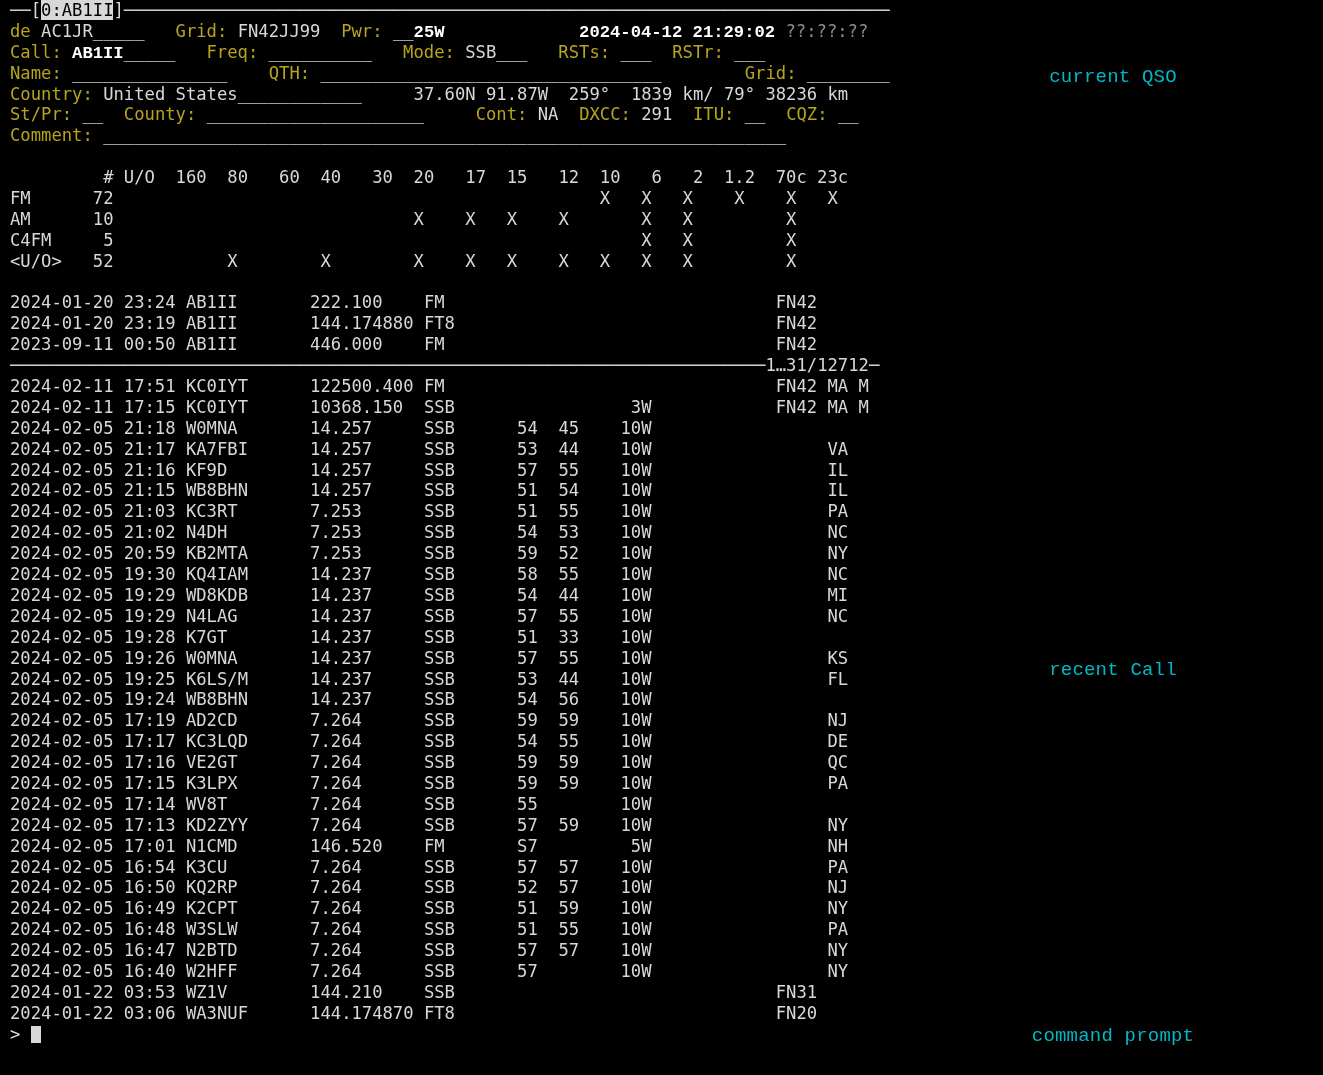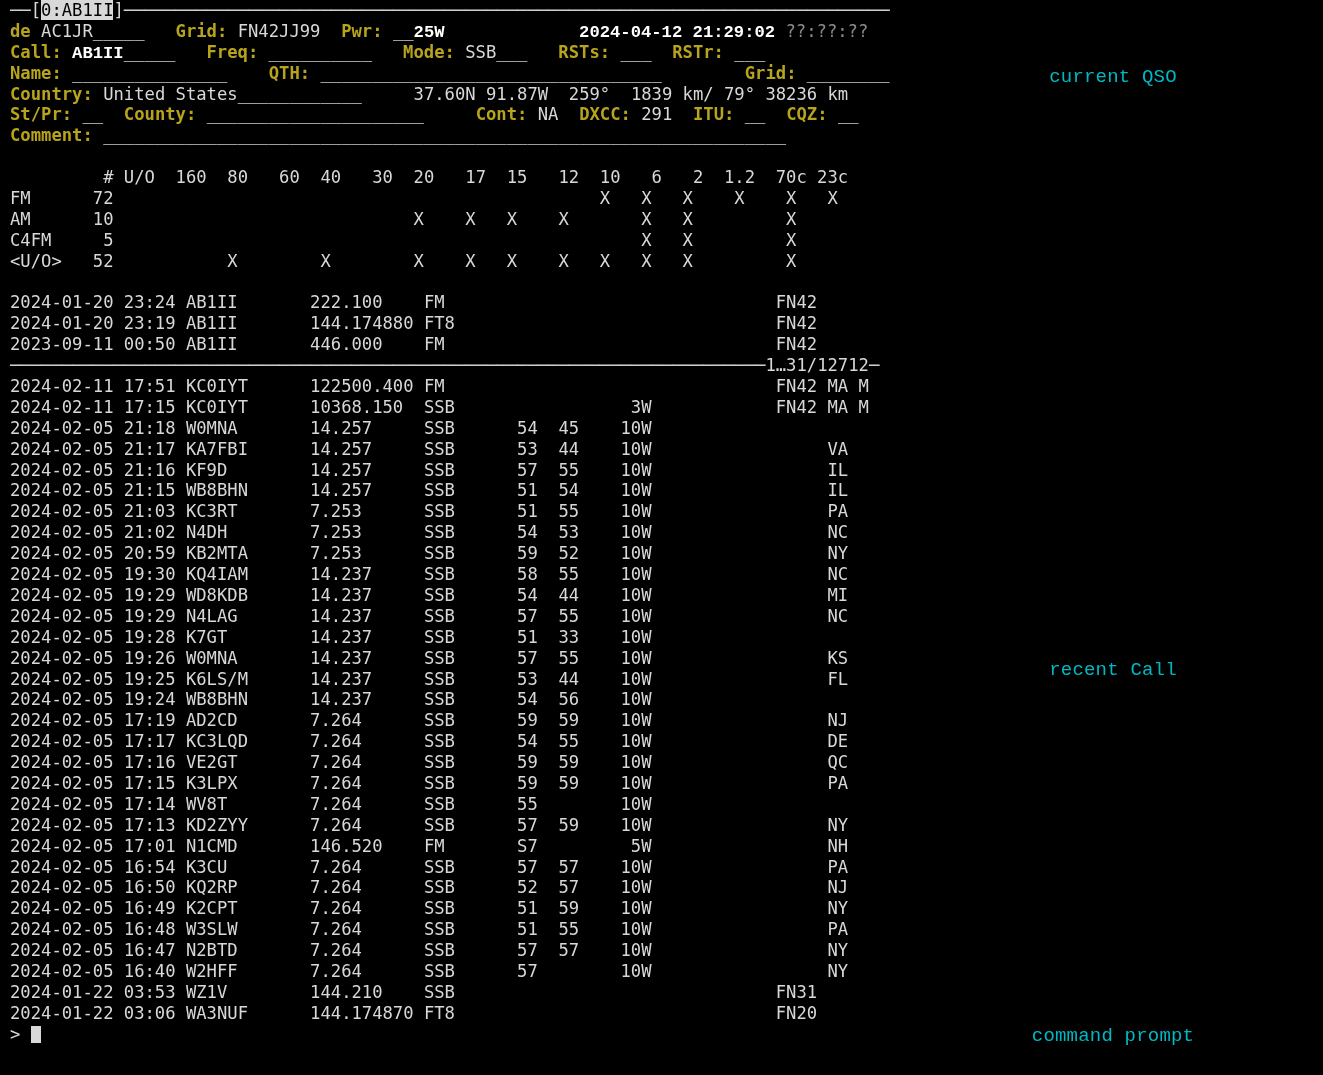--- a/index.html
+++ b/index.html
@@ -36,21 +36,21 @@
     letter-spacing:0;
     white-space:pre;
     font-family:"DejaVu Sans Mono","Liberation Mono",monospace;
   }
   .row{
     white-space:pre;
     height:var(--lh);
     line-height:var(--lh);
     font-size:17.2px;
   }
-  .lbl{color:var(--label);font-weight:bold;}
+  .lbl{color:var(--label);}
   .val{color:var(--fg);}
   .valb{color:var(--bright);font-weight:bold;font-family:Liberation Mono, monospace;}
   .dim{color:var(--dim);}
   .inv{background:var(--inv-bg);color:var(--inv-fg);}
   .rule{color:var(--fg);}
   .cursor{
     display:inline-block;
     width:10.5px;height:17px;
     background:var(--inv-bg);
     vertical-align:-3px;

